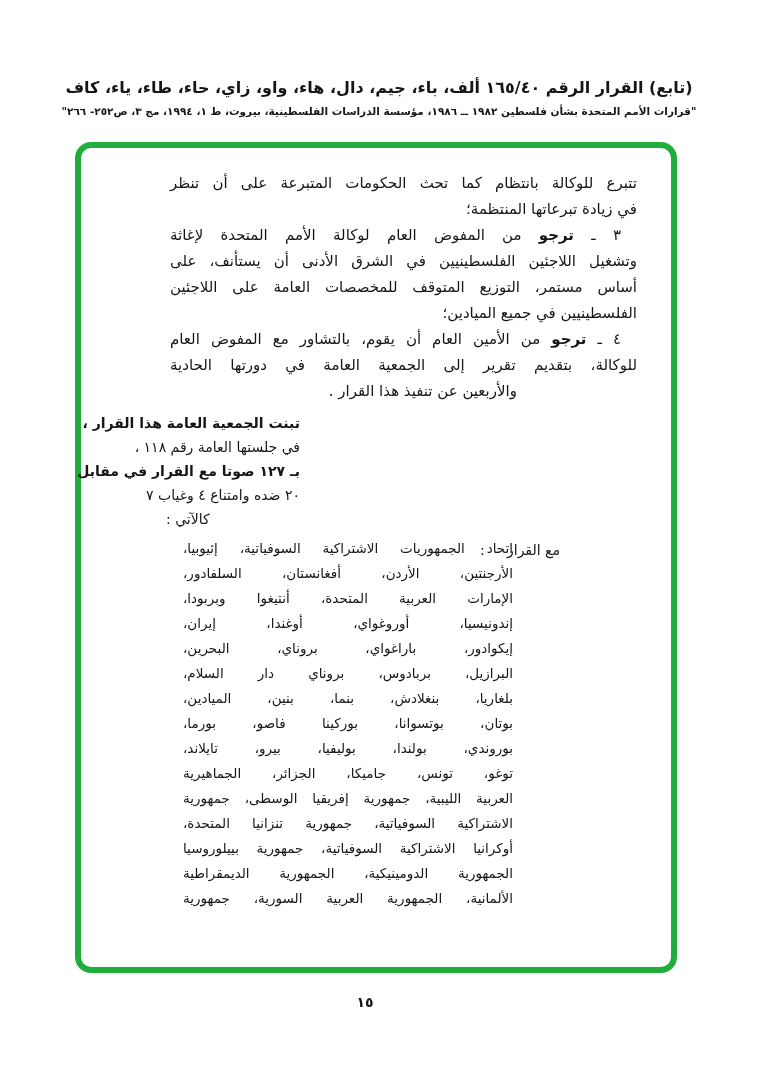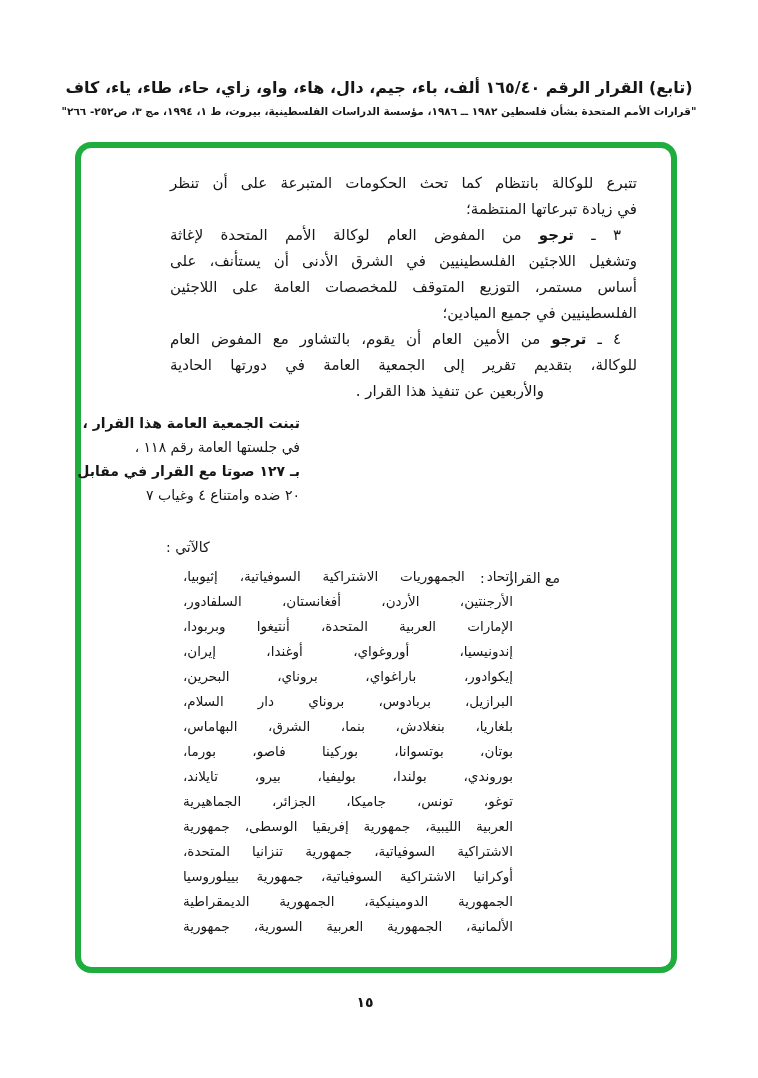--- a/index.html
+++ b/index.html
@@ -37,37 +37,37 @@
     line-height:26px;
     text-align:justify;
     text-align-last:justify;
   }
   .line.flush { text-align:right; text-align-last:right; }
   .line.indent1 { padding-right:16px; }
   .bold { font-weight:bold; }
 
   
   .p3-tail {
-    margin-right:93px;
+    margin-right:120px;
     line-height:26px;
     white-space:nowrap;
     text-align:left; text-align-last:right;
   }
 
   
   .vote-note {
     width:134px;
     margin-right:337px;
     margin-top:7px;
     font-size:14px;
   }
   .vote-note .line { line-height:24px; }
   .vote-note .line:nth-child(1),
   .vote-note .line:nth-child(3) { font-weight:bold; }
-  .vote-note .line.last { text-align:left; text-align-last:left;margin-top:28px; }
+  .vote-note .line.last { text-align:left; text-align-last:left; }
 
   
   .vote-list {
     position:relative;
     width:330px;
     margin-right:124px;
     margin-top:5px;
     font-size:13.5px;
   }
   .vl-label {
@@ -130,21 +130,21 @@
     <div class="vl-label">
       <span>مع القرار</span>
       <span>:</span>
     </div>
     <div class="cl line">اتحاد الجمهوريات الاشتراكية السوفياتية، إثيوبيا،</div>
     <div class="cl line">الأرجنتين، الأردن، أفغانستان، السلفادور،</div>
     <div class="cl line">الإمارات العربية المتحدة، أنتيغوا وبربودا،</div>
     <div class="cl line">إندونيسيا، أوروغواي، أوغندا، إيران،</div>
     <div class="cl line">إيكوادور، باراغواي، بروناي، البحرين،</div>
     <div class="cl line">البرازيل، بربادوس، بروناي دار السلام،</div>
-    <div class="cl line">بلغاريا، بنغلادش، بنما، الشرق، البهاماس،</div>
+    <div class="cl line">بلغاريا، بنغلادش، بنما، بنين، الميادين،</div>
     <div class="cl line">بوتان، بوتسوانا، بوركينا فاصو، بورما،</div>
     <div class="cl line">بوروندي، بولندا، بوليفيا، بيرو، تايلاند،</div>
     <div class="cl line">توغو، تونس، جاميكا، الجزائر، الجماهيرية</div>
     <div class="cl line">العربية الليبية، جمهورية إفريقيا الوسطى، جمهورية</div>
     <div class="cl line">الاشتراكية السوفياتية، جمهورية تنزانيا المتحدة،</div>
     <div class="cl line">أوكرانيا الاشتراكية السوفياتية، جمهورية بييلوروسيا</div>
     <div class="cl line">الجمهورية الدومينيكية، الجمهورية الديمقراطية</div>
     <div class="cl line">الألمانية، الجمهورية العربية السورية، جمهورية</div>
   </div>
 

